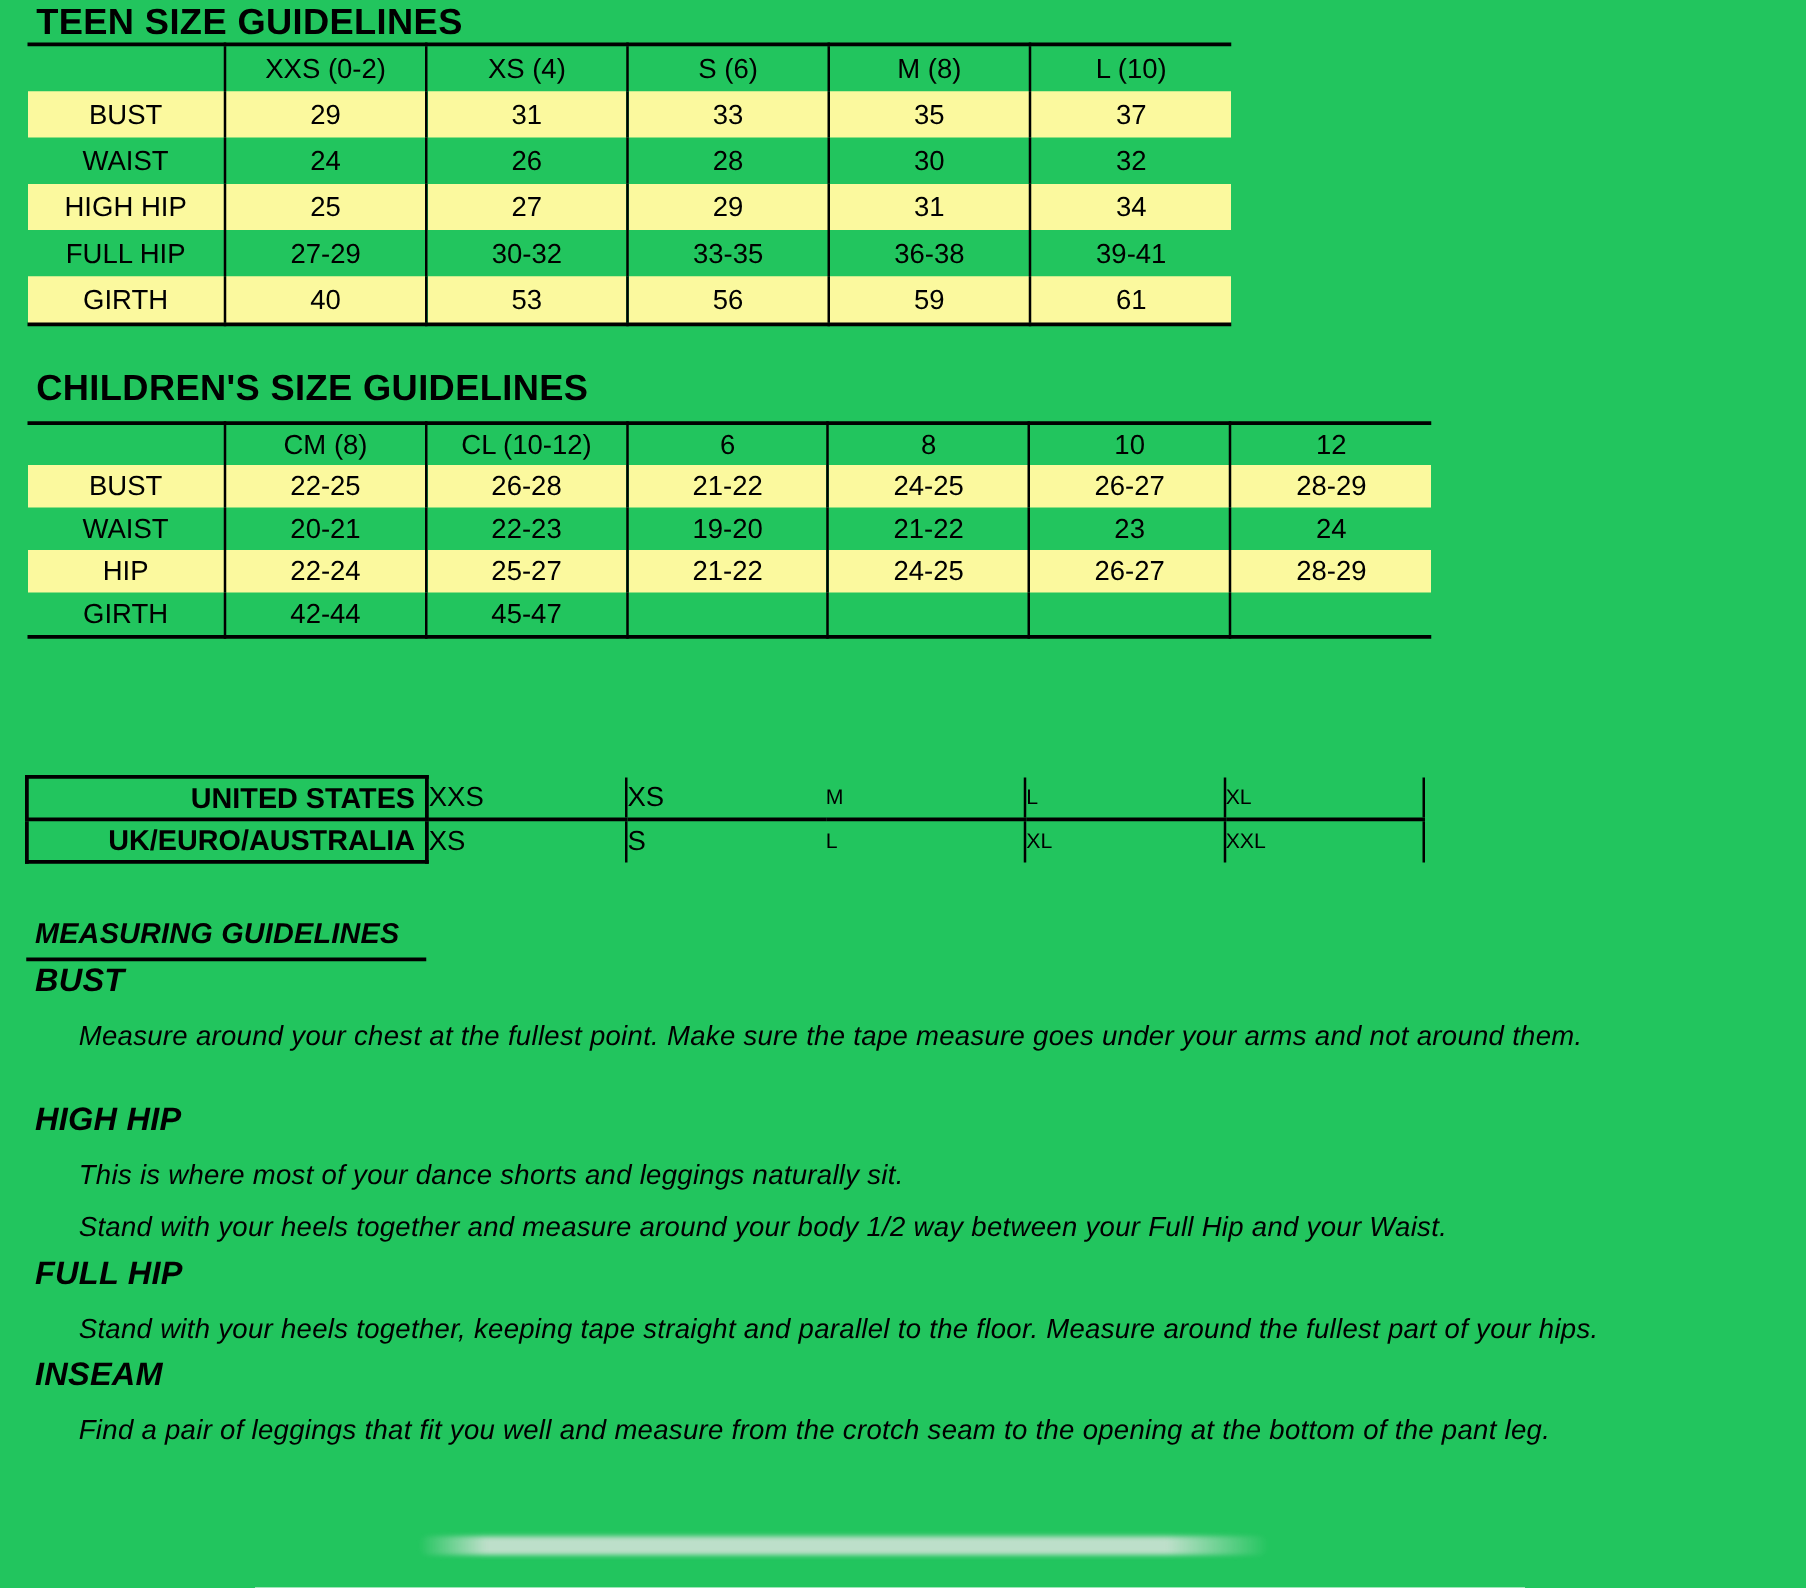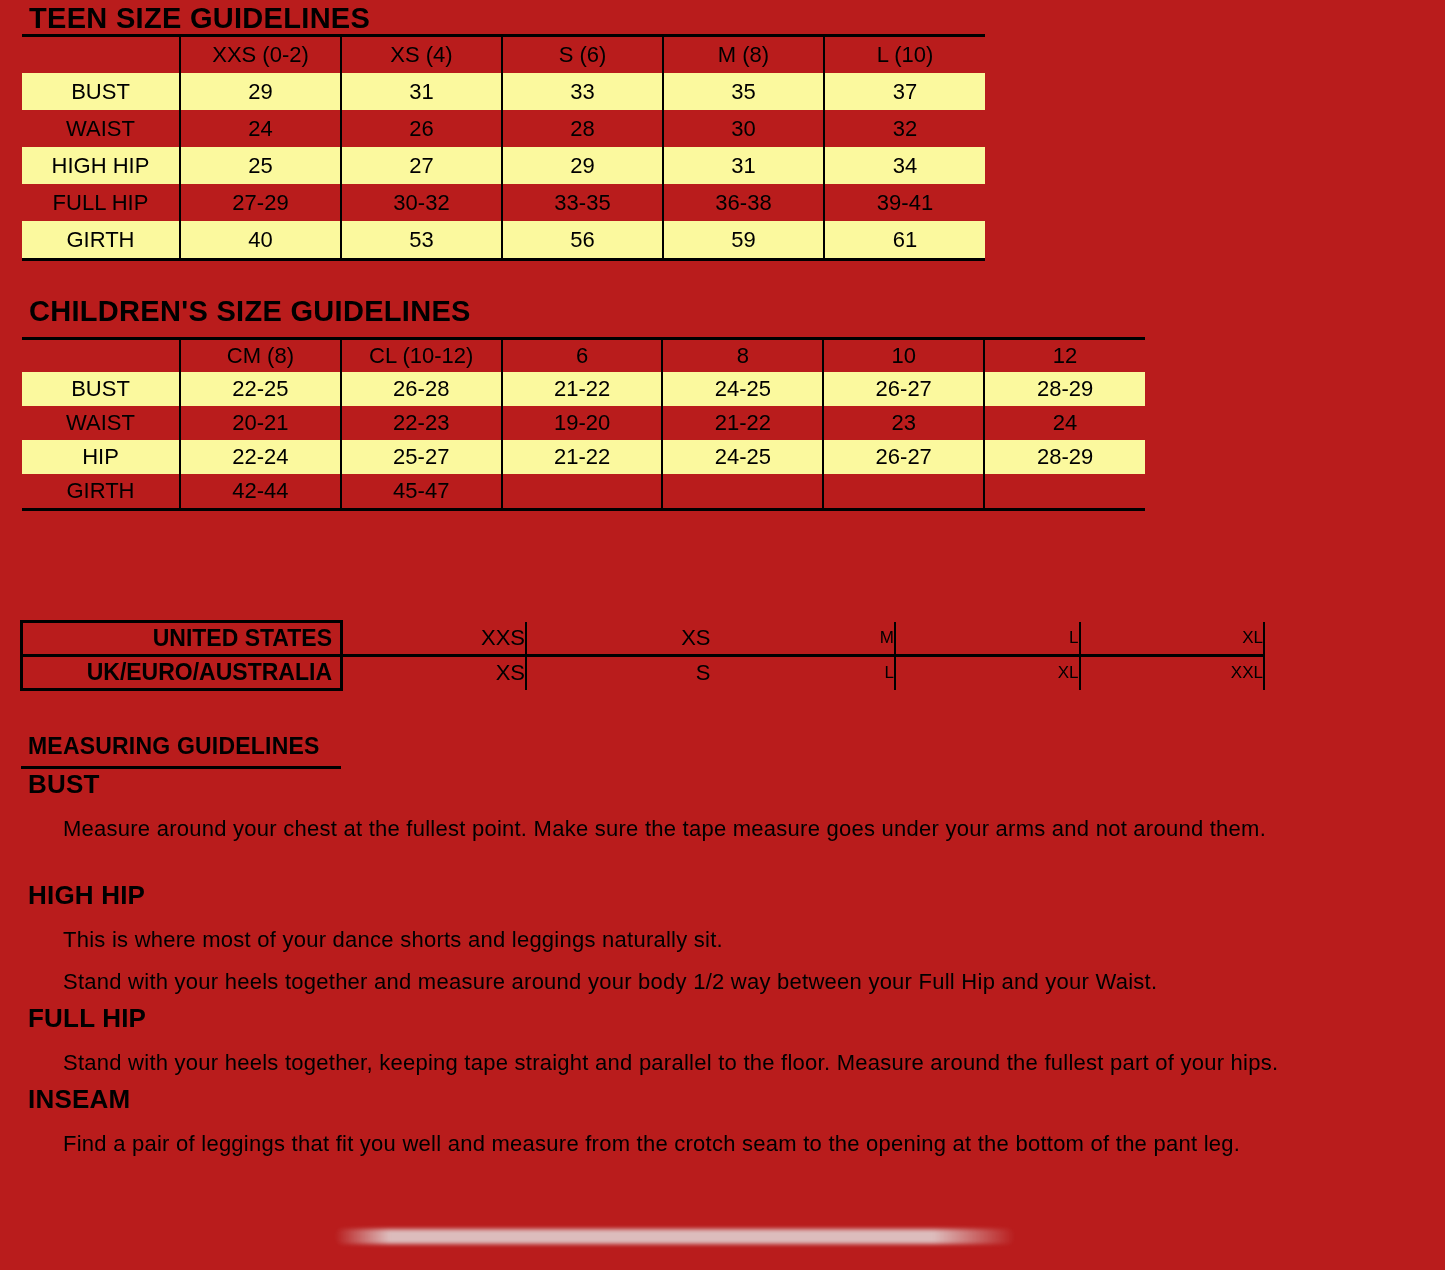--- a/index.html
+++ b/index.html
@@ -1,17 +1,17 @@
 <!DOCTYPE html>
 <html style="--hl: #FBF99E;"><head>
 <meta charset="utf-8">
 <style>
   html,body { margin:0; padding:0; background:#fff; }
   body { font-family:"Liberation Sans","DejaVu Sans",sans-serif; color:#000; }
-  #page { position:relative; width:1445px; height:1270px; background:#b91c1c; overflow:hidden; }
+  #page { position:relative; width:1445px; height:1270px; background:#22c55e; overflow:hidden; }
 
   .doc-title { position:absolute; left:29px; font-weight:bold; font-size:29px;
                letter-spacing:0.3px; white-space:nowrap; color:#000; }
   #teen-title { top:2px; }
   #children-title { top:295px; }
 
   table { border-collapse:collapse; table-layout:fixed; position:absolute; }
 
   
   .size { border-top:3px solid #000; border-bottom:3px solid #000; }
@@ -23,32 +23,32 @@
   #teen-table thead th { height:36px; }
   #teen-table tbody th, #teen-table tbody td { height:37px; }
   #children-table { left:22px; top:337px; width:1123px; }
   #children-table thead th { height:32px; }
   #children-table tbody th, #children-table tbody td { height:34px; }
   col.lab { width:158px; }
   col.lab-wide { width:320px; }
   tr.hl > * { background:var(--hl,#FBF99E); }
 
   
-  .conv { left:20px; top:620px; width:1245px; }
+  .conv { left:20px; top:620px; width:1120px; }
   .conv th { border:3px solid #000; font-weight:bold; font-size:23px; text-align:right;
              padding:0 8px 0 0; height:31px; vertical-align:middle; white-space:nowrap; }
-  .conv td { font-size:17px; text-align:right; vertical-align:middle; height:31px;
+  .conv td { font-size:17px; text-align:left; vertical-align:middle; height:31px;
              padding:0; font-weight:400; }
   .conv tr:first-child td { border-bottom:3px solid #000; }
   .conv td:nth-child(2), .conv td:nth-child(3) { font-size:22px; }
   .conv td:nth-child(2), .conv td:nth-child(4),
   .conv td:nth-child(5), .conv td:nth-child(6) { border-right:2px solid #000; }
 
   
-  #measuring { position:absolute; left:21px; top:733px; width:1420px; }
+  #measuring { position:absolute; left:21px; top:733px; width:1420px;font-style:italic; }
   #mg-title { font-size:23px; font-weight:bold; width:313px; border-bottom:3px solid #000;
               padding:0 0 6px 7px; letter-spacing:0.2px; white-space:nowrap; }
   #mg-sections section { margin:0 0 4px 0; }
   #mg-sections section:first-child { margin-bottom:38px; }
   #mg-sections h2 { font-size:26px; font-weight:bold; margin:0 0 11px 7px;
                     line-height:31px; letter-spacing:0.2px; white-space:nowrap; }
   #mg-sections p { font-size:22px; font-weight:400; margin:16px 0 8px 42px;
                    line-height:26px; letter-spacing:0.25px; white-space:nowrap; }
 
   .smudge { position:absolute; left:335px; top:1229px; width:680px; height:15px;

